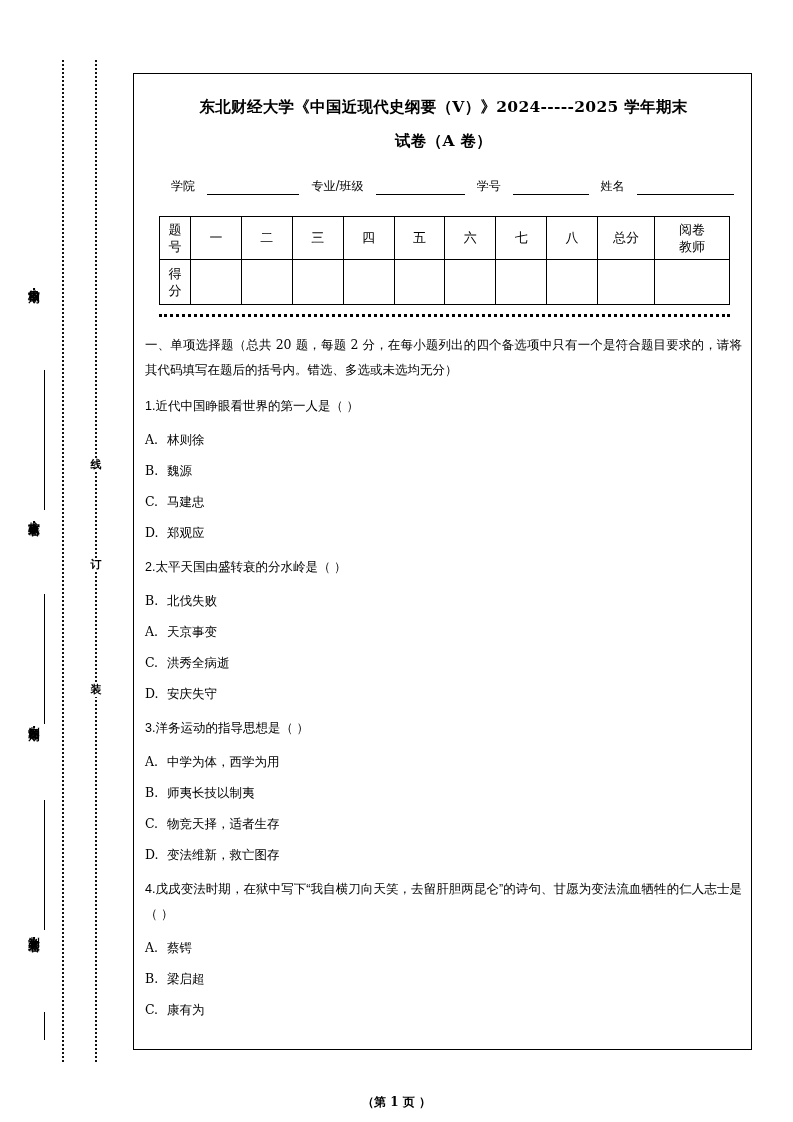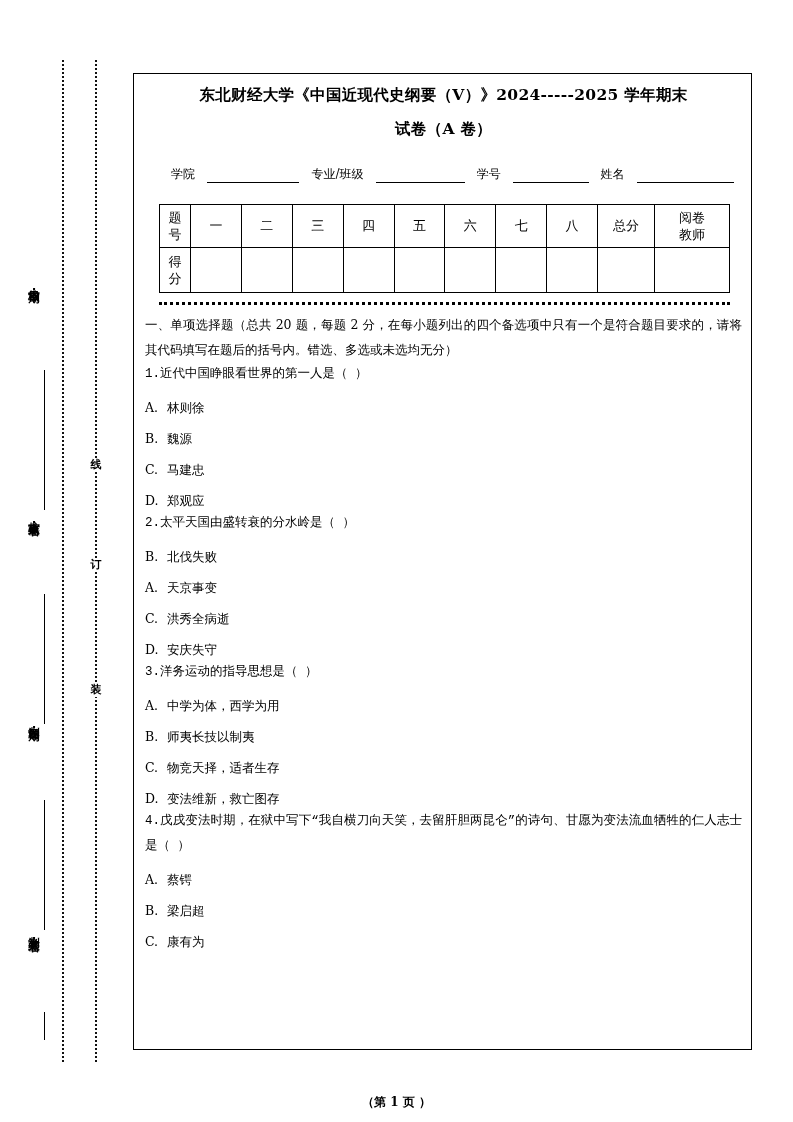--- a/index.html
+++ b/index.html
@@ -77,21 +77,21 @@
     width: 597px;
     box-sizing: border-box;
   }
 
   .doc-title {
     text-align: center;
     font-size: 15.5px;
     font-weight: bold;
     line-height: 34px;
     letter-spacing: 0.3px;
-    margin-top: 4px;
+    margin-top: 16px;
     font-family: "DejaVu Serif", "Liberation Serif", serif;
   }
   .doc-title .ln2 { display: block; }
 
   .idrow {
     margin-top: 20px;
     font-size: 12px;
     display: flex;
     align-items: flex-end;
     padding-left: 26px;
@@ -148,31 +148,32 @@
   .dotsep {
     margin-top: 9px;
     margin-left: 0px;
     margin-right: 0px;
     height: 0;
     border-top: 3px dotted #000;
   }
 
   
   .section-head {
-    margin-top: 7px;
+    margin-top: 15px;
     font-size: 12.5px;
     line-height: 25px;
     text-align: justify;
     font-family: "DejaVu Serif", "Liberation Serif", serif;
   }
   .q {
+    margin-top: 12px;
     font-size: 12.5px;
     line-height: 25px;
     text-align: justify;
-    font-family: Liberation Mono, monospace;
+    font-family: Liberation Sans, sans-serif;
   }
   .opt {
     margin-top: 11px;
     font-size: 12.5px;
     line-height: 20px;
     font-family: "DejaVu Serif", "Liberation Serif", serif;
   }
   .opt .lt { display: inline-block; width: 22px; }
 
   

